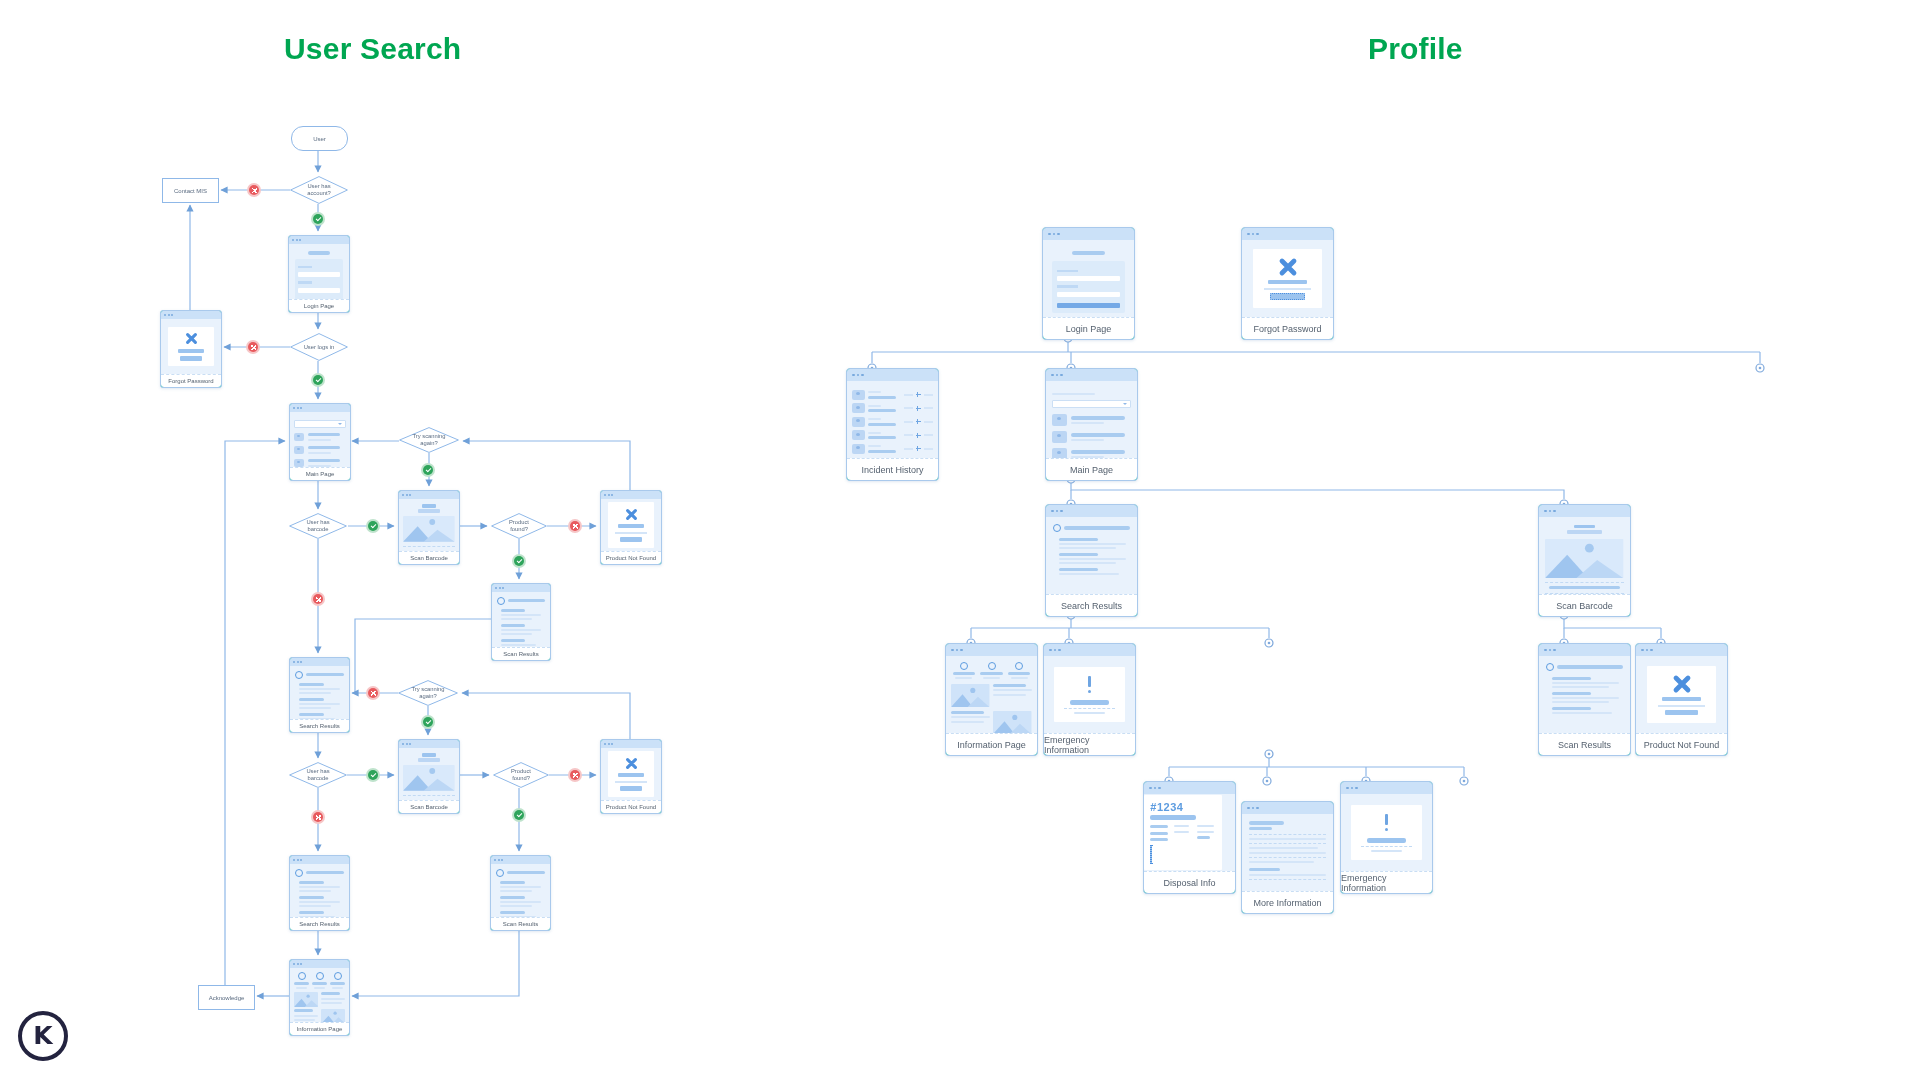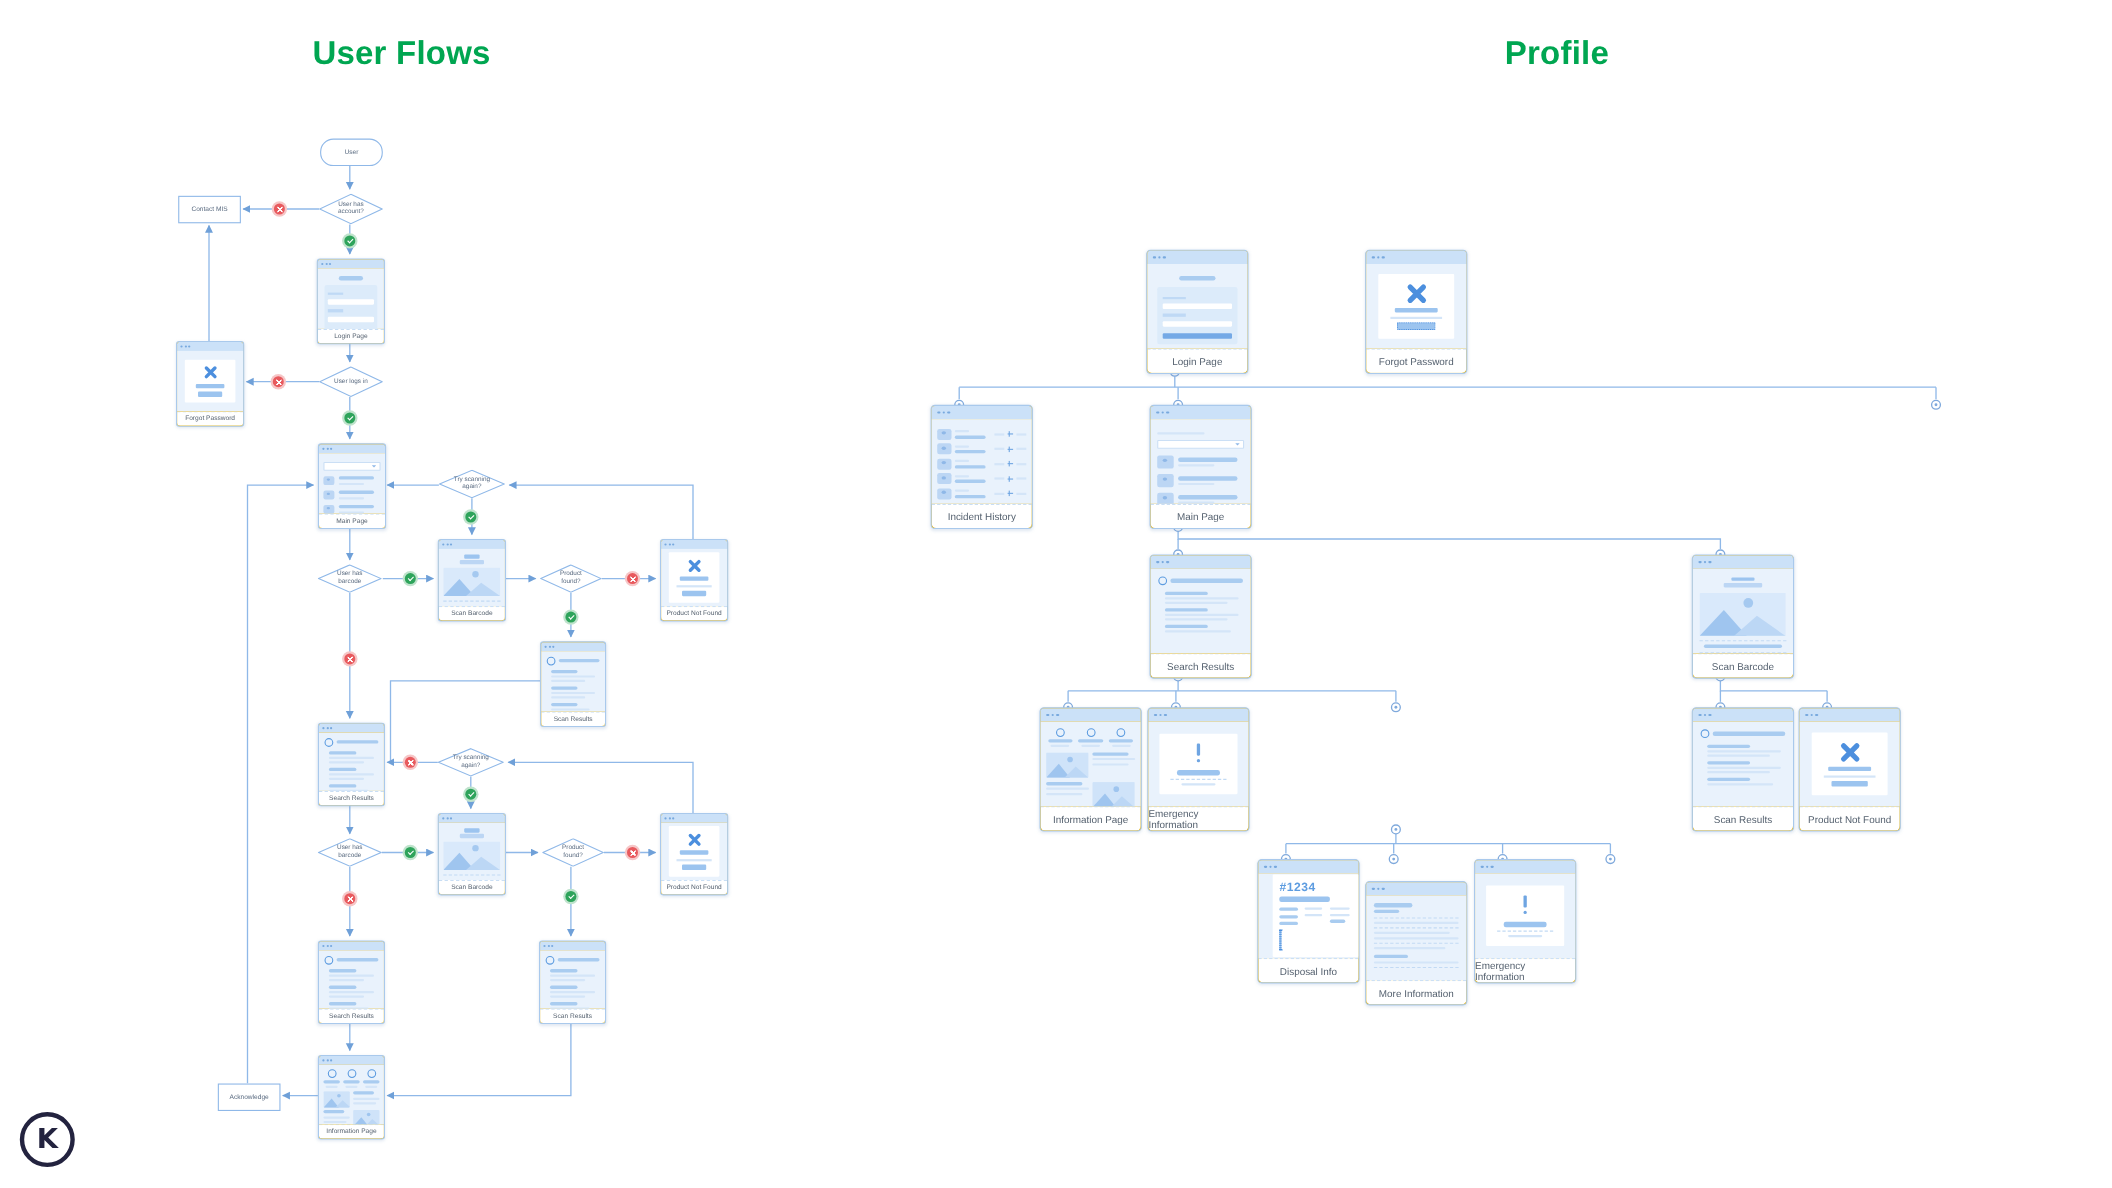--- a/index.html
+++ b/index.html
@@ -17,21 +17,21 @@
             font-size:5.8px;line-height:1.15;color:#5A6B80;padding:0 10px;}
   .badge{position:absolute;width:10px;height:10px;border-radius:50%;display:flex;align-items:center;justify-content:center;z-index:3;}
   .badge.yes{background:#2EA45B;box-shadow:0 0 0 2px #BFE3CC;}
   .badge.no{background:#E85A5E;box-shadow:0 0 0 2px #F6C6C7;}
   .badge.yes::after{content:"";width:4px;height:2px;border-left:1.4px solid #fff;border-bottom:1.4px solid #fff;transform:rotate(-45deg);margin-top:-1px;}
   .badge.no::after{content:"";width:5px;height:5px;
      background:linear-gradient(45deg,transparent 40%,#fff 40%,#fff 60%,transparent 60%),
                 linear-gradient(-45deg,transparent 40%,#fff 40%,#fff 60%,transparent 60%);}
 
   
-  .fcard,.scard{position:absolute;display:flex;flex-direction:column;background:#eab308;border:1px solid #A9C9EC;
+  .fcard,.scard{position:absolute;display:flex;flex-direction:column;background:#14b8a6;border:1px solid #A9C9EC;
         box-shadow:0 1px 3px rgba(110,145,190,.22);z-index:2;}
   .fcard{border-radius:3px;}
   .scard{border-radius:4px;width:91px;height:111px;}
   .chrome{background:#CBE1F8;display:flex;align-items:center;}
   .fcard .chrome{height:8px;border-radius:2px 2px 0 0;gap:1.5px;padding-left:3px;}
   .scard .chrome{height:12px;border-radius:3px 3px 0 0;gap:2px;padding-left:5px;}
   .chrome i{border-radius:50%;background:#78A9DE;}
   .fcard .chrome i{width:2px;height:2px;}
   .scard .chrome i{width:2.6px;height:2.6px;}
   .cbody{flex:1;background:#E9F2FC;position:relative;overflow:hidden;}
@@ -100,42 +100,42 @@
 
   .wf-acc{padding:7% 7%;}
   .wf-acc .in{background:#fff;border-radius:1px;padding:4px 4px;margin:5px 0;display:flex;flex-direction:column;gap:2.5px;}
   .wf-acc .rowi{height:9px;background:#fff;border-radius:1px;margin:3.5px 0;display:flex;align-items:center;justify-content:space-between;padding:0 4px;}
 
   .wf-em{display:flex;align-items:center;justify-content:center;}
   .wf-em .panel{background:#fff;width:62%;padding:9% 8%;display:flex;flex-direction:column;align-items:center;gap:3px;border-radius:1px;}
   .exc{width:3px;height:11px;background:#6FA5E2;border-radius:1px;}
   .excd{width:3px;height:3px;background:#6FA5E2;border-radius:50%;margin-bottom:4px;}
 
-  .wf-doc{display:flex;align-items:center;justify-content:flex-end;}
+  .wf-doc{display:flex;align-items:center;justify-content:flex-start;}
   .wf-doc .panel{background:#fff;width:72%;padding:7% 7%;border-radius:1px;}
   .wf-doc .num{color:#5D9CE0;font-weight:bold;font-size:11px;letter-spacing:.5px;}
   .wf-doc .grid{display:flex;gap:4px;margin:5px 0;}
   .wf-doc .grid .stack{gap:3.5px;}
   .wf-doc .dbtn{width:55%;height:7px;background:#9CC4EF;border:1px dotted #4C8FDE;margin:4px auto 0;}
 
   .wf-text{padding:8% 8%;}
 
   .wf-gear{display:flex;align-items:center;justify-content:center;}
 
   
   .logo{position:absolute;left:18px;top:1011px;width:42px;height:42px;border:4px solid #23233F;border-radius:50%;
         display:flex;align-items:center;justify-content:center;background:#fff;}
   .logo span{font-family:"DejaVu Sans",sans-serif;font-weight:bold;font-size:25px;color:#23233F;transform:translateY(-1px);}
 </style>
 </head>
 <body>
 
 <div class="canvas">
 
-  <h1 class="title" style="left:284px;top:32px;">User Flows</h1>
+  <h1 class="title" style="left:284px;top:32px;">User Search</h1>
   <h1 class="title" style="left:1368px;top:32px;">Profile</h1>
 
   <svg class="wires" width="1920" height="1080">
     <defs>
       <marker id="arr" markerWidth="7" markerHeight="7" refX="5.5" refY="3" orient="auto">
         <path d="M0,0 L6,3 L0,6 z" fill="#6FA0D8"></path>
       </marker>
     </defs>
     <g stroke="#8FB8E8" stroke-width="1.2" fill="none">
 

